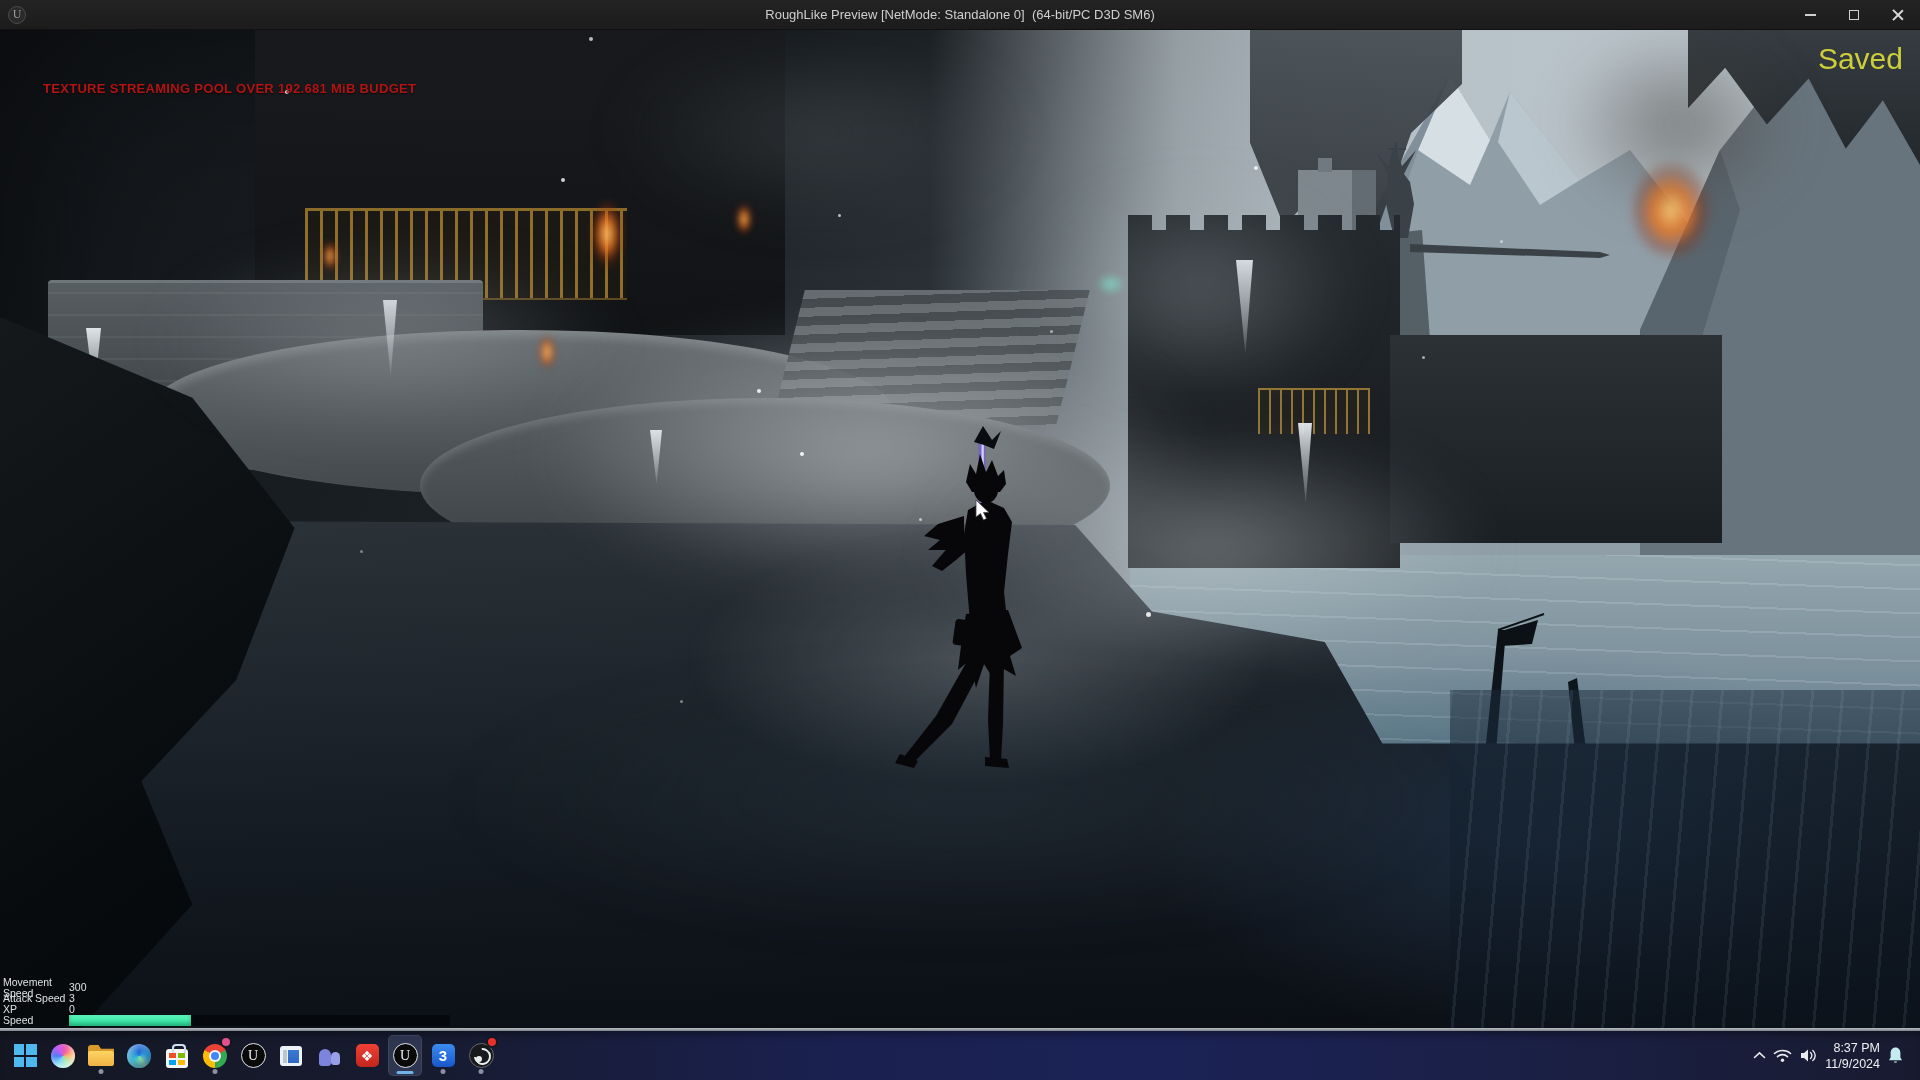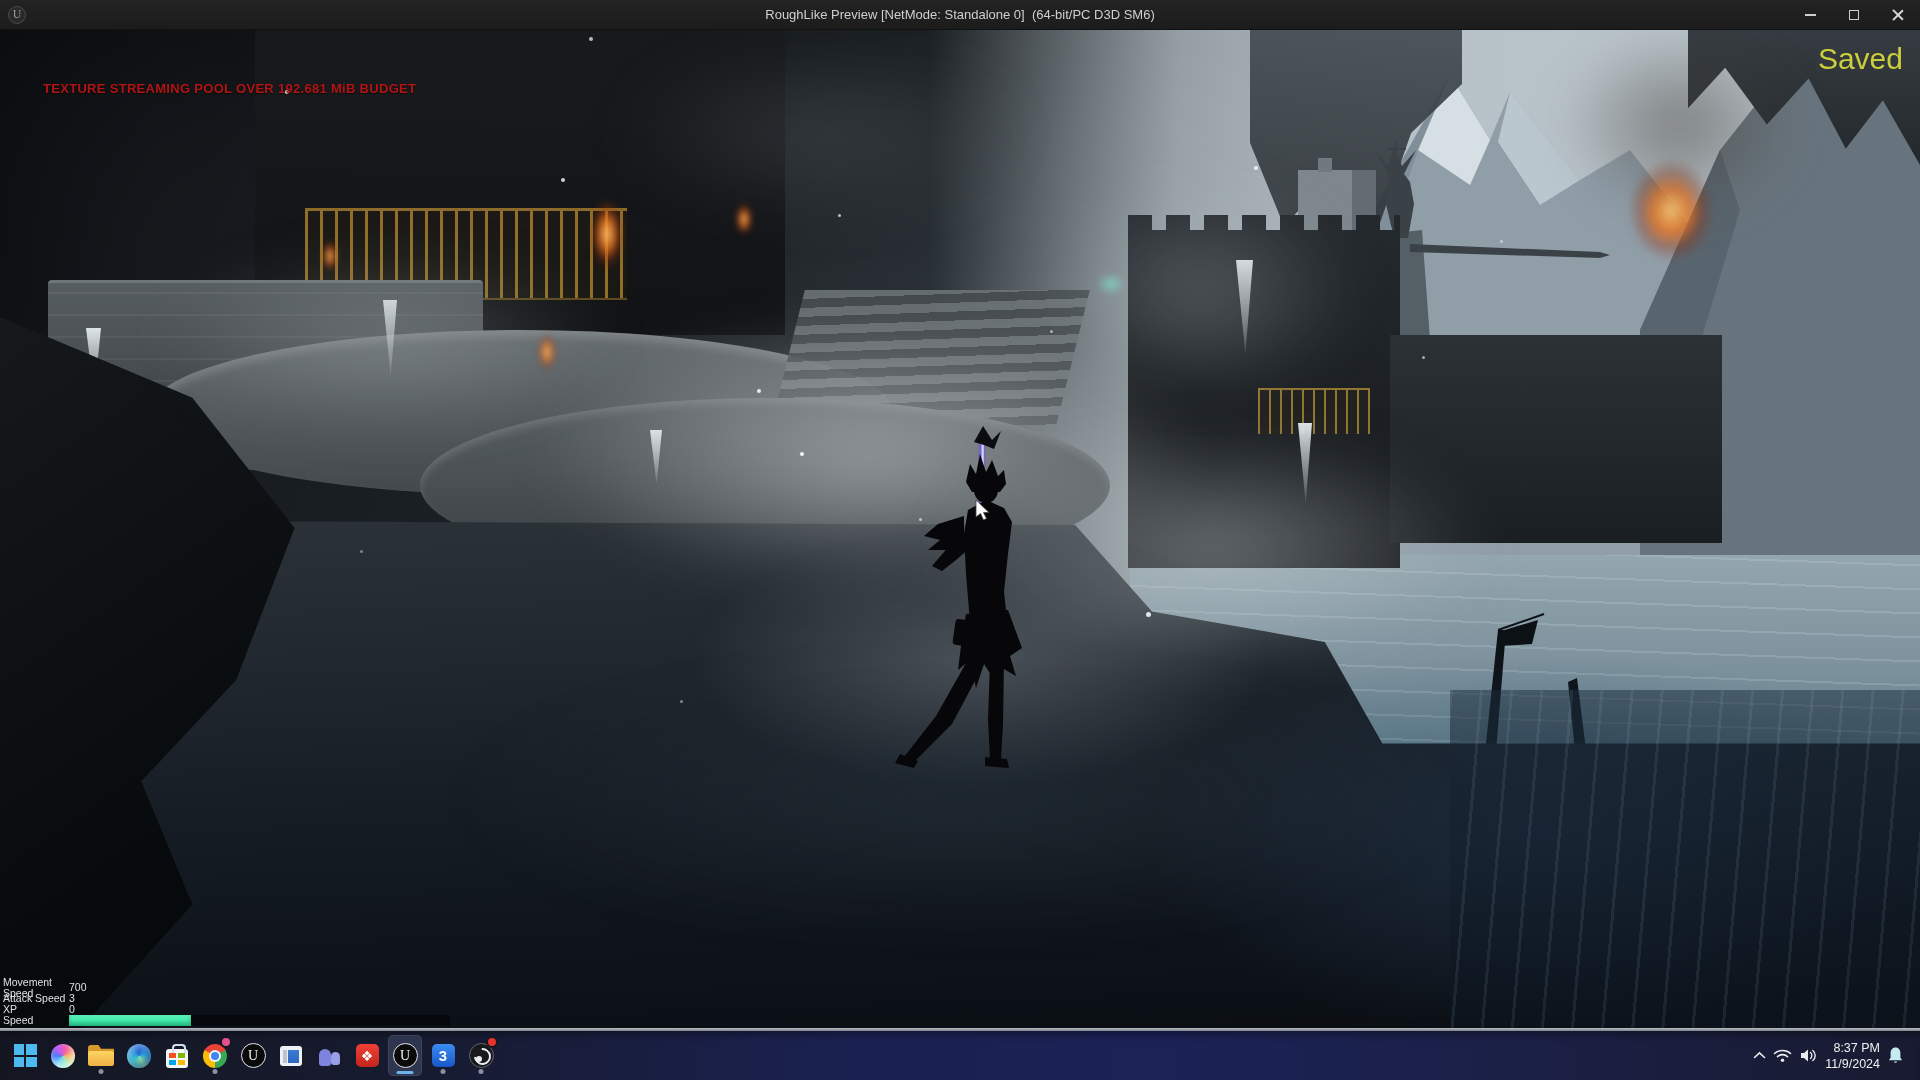--- a/index.html
+++ b/index.html
@@ -370,21 +370,21 @@
         <span></span>
         <span></span>
     </div>
 
     <div class="abs" id="warning">TEXTURE STREAMING POOL OVER 192.681 MiB BUDGET</div>
     <div class="abs" id="saved">Saved</div>
 
     <div class="abs" id="hud">
       <div class="hud-row">
           <span class="hud-label">Movement Speed</span>
-          <span class="hud-val">700</span>
+          <span class="hud-val">300</span>
         </div>
       <div class="hud-row">
           <span class="hud-label">Attack Speed</span>
           <span class="hud-val">3</span>
         </div>
       <div class="hud-row">
           <span class="hud-label">XP</span>
           <span class="hud-val">0</span>
         </div>
       <div class="hud-row">

